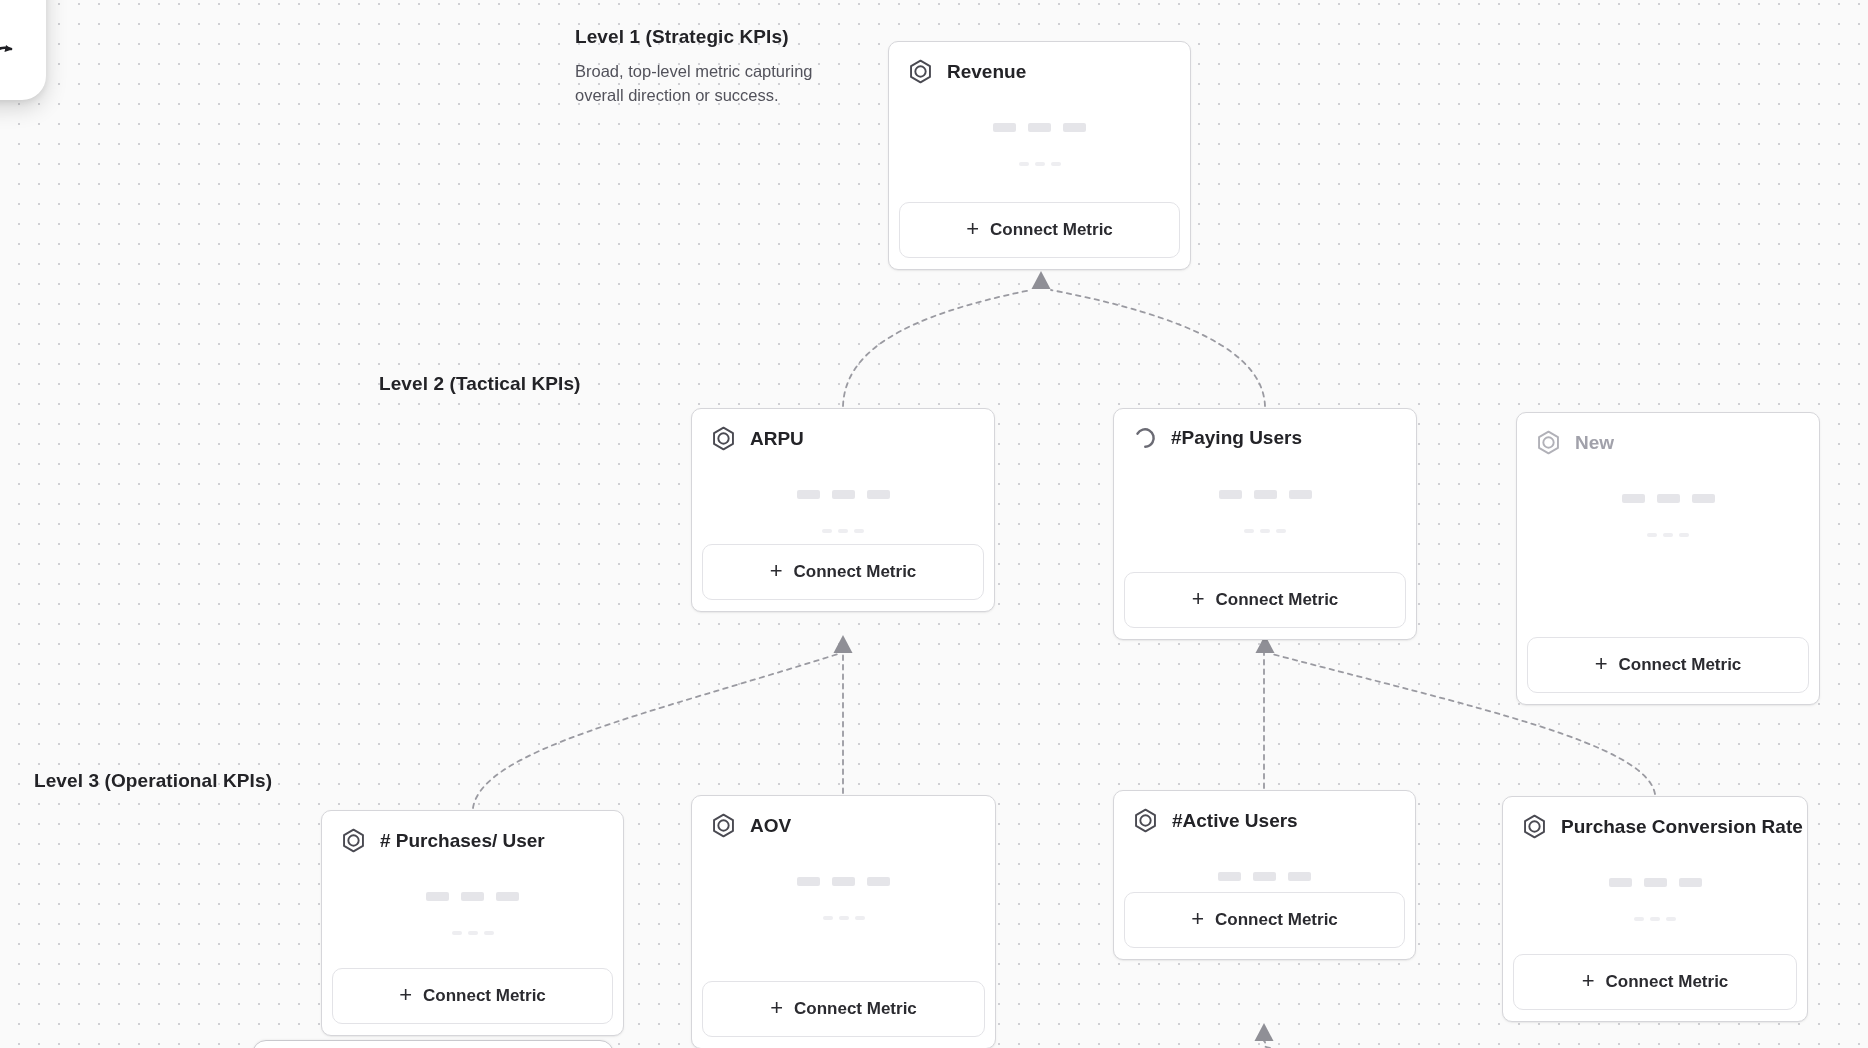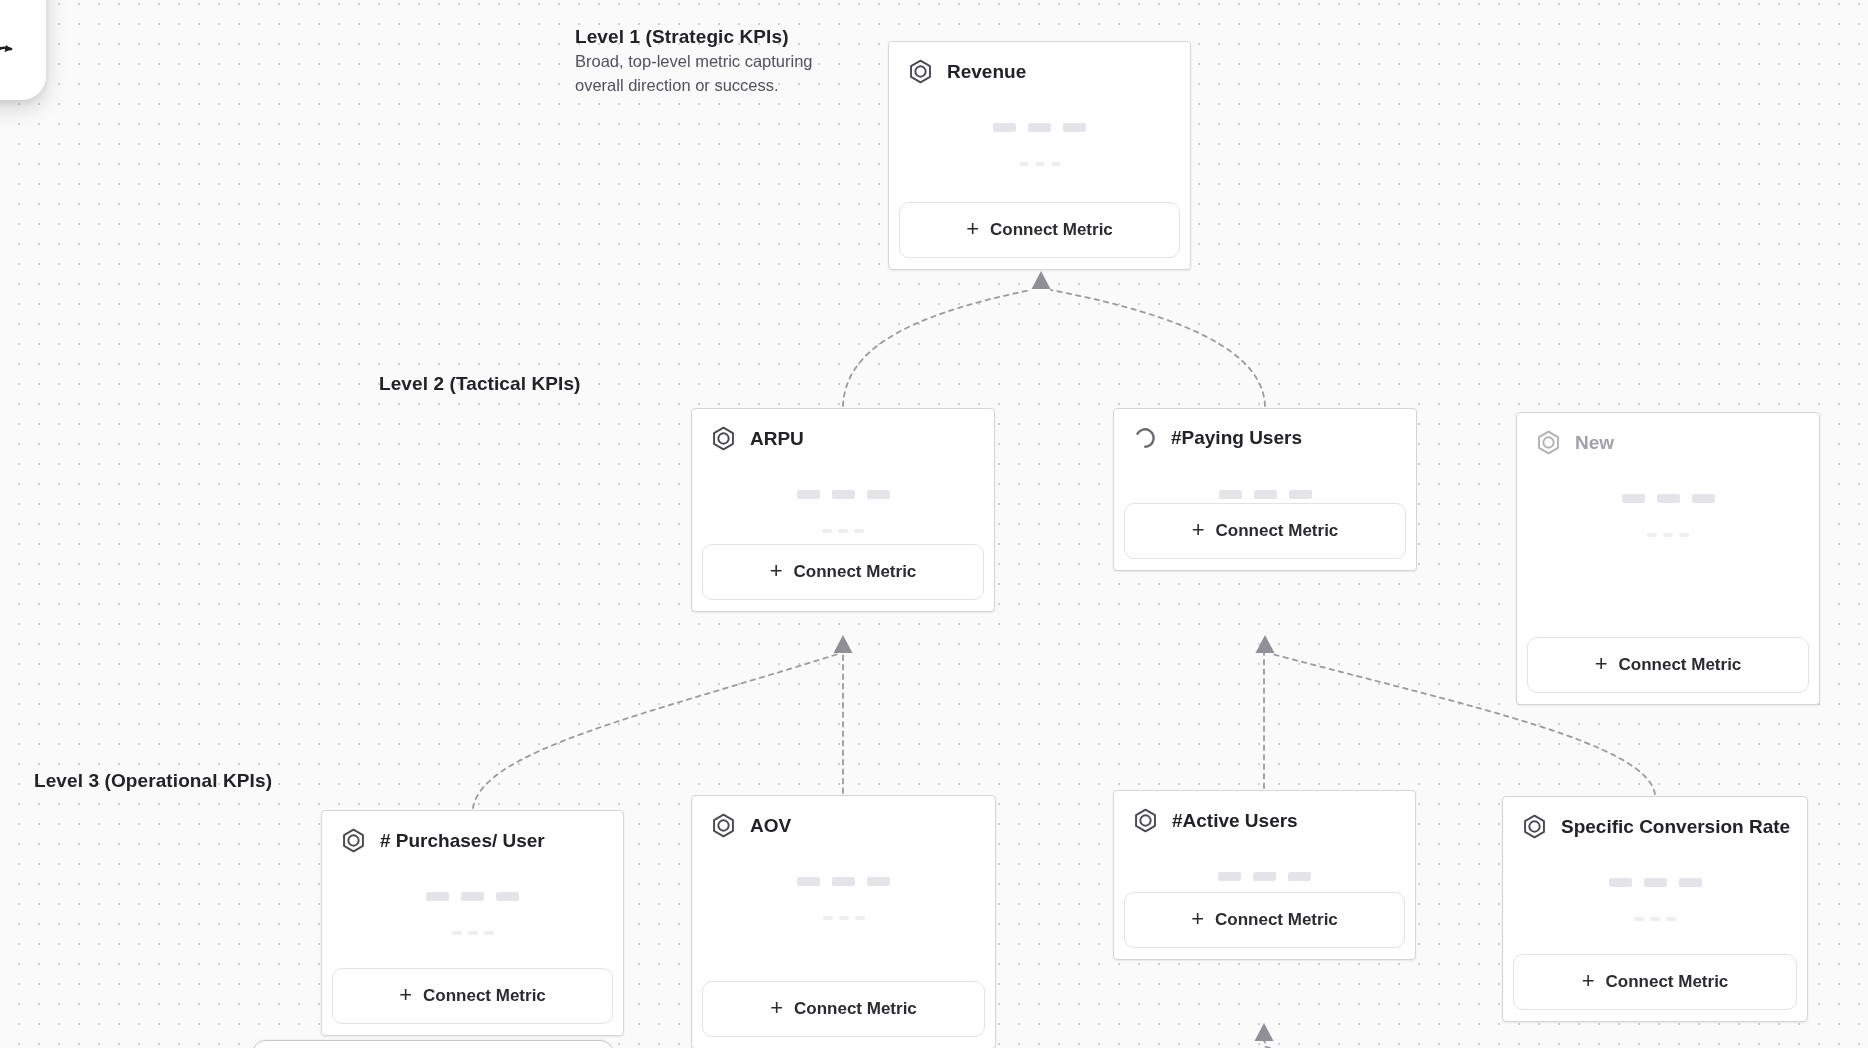--- a/index.html
+++ b/index.html
@@ -15,25 +15,25 @@
     background-size:20px 20px; background-position:9px 14px;
     font-family:"Liberation Sans", sans-serif; color:var(--title);
   }
   
   #edges{position:absolute; inset:0; width:1868px; height:1048px; pointer-events:none;}
   #edges path{fill:none; stroke:var(--connector); stroke-width:1.8; stroke-dasharray:4.5 5; stroke-linecap:round;}
   #edges polygon{fill:var(--arrow);}
   
   .level{position:absolute; width:270px;}
   .level h2{margin:0; font-size:19px; font-weight:700; color:var(--title); letter-spacing:.1px;}
-  .level p{margin:1px 0 0 0; font-size:16.5px; line-height:24px; color:var(--desc); max-width:252px;}
+  .level p{margin:11px 0 0 0; font-size:16.5px; line-height:24px; color:var(--desc); max-width:252px;}
   
   .card{
     position:absolute; background:var(--card-bg); border:1px solid var(--card-border);
-    border-radius:4px; box-shadow:0 1px 3px rgba(0,0,0,.05), 0 1px 1px rgba(0,0,0,.03);
+    border-radius:10px; box-shadow:0 1px 3px rgba(0,0,0,.05), 0 1px 1px rgba(0,0,0,.03);
     box-sizing:border-box;
   }
   .card-header{position:absolute; top:16px; left:18px; right:14px; display:flex; align-items:center; gap:13px;}
   .hex-icon{width:27px; height:27px; flex:0 0 auto; color:#4a4a52; display:block;}
   .card.placeholder .hex-icon{color:#b1b1b8;}
   .spinner-icon{width:26px; height:26px; flex:0 0 auto; color:#6b6b74; display:block;}
   .card-title{font-size:19px; font-weight:700; color:var(--title); white-space:nowrap;}
   .card.placeholder .card-title{color:var(--muted); font-weight:600;}
   .skeleton{position:absolute; left:0; right:0; top:81px; display:flex; flex-direction:column; align-items:center;}
   .sk-row1{display:flex; gap:12px;}
@@ -136,21 +136,21 @@
           <span></span>
           <span></span>
         </div>
     </div>
     <button class="connect-btn">
       <span class="plus">+</span>
       <span>Connect Metric</span>
     </button>
   </div>
 
-  <div class="card" style="left:1113px; top:408px; width:304px; height:163px;padding-left:16px;">
+  <div class="card" style="left:1113px; top:408px; width:304px; height:232px;padding-left:16px;">
     <div class="card-header">
       <svg class="spinner-icon" viewBox="0 0 24 24">
         <circle cx="12" cy="12" r="8" fill="none" stroke="currentColor" stroke-width="2.3" stroke-linecap="round" stroke-dasharray="33 17.3" transform="rotate(-150 12 12)"></circle>
       </svg>
       <span class="card-title">#Paying Users</span>
     </div>
     <div class="skeleton">
       <div class="sk-row1">
           <span></span>
           <span></span>
@@ -271,21 +271,21 @@
       <span>Connect Metric</span>
     </button>
   </div>
 
   <div class="card" style="left:1502px; top:796px; width:306px; height:226px;">
     <div class="card-header">
       <svg class="hex-icon" viewBox="0 0 24 24">
         <path d="M12 2.4 20.4 7.2 V16.8 L12 21.6 3.6 16.8 V7.2 Z" fill="none" stroke="currentColor" stroke-width="1.7" stroke-linejoin="round"></path>
         <circle cx="12" cy="12" r="4.6" fill="none" stroke="currentColor" stroke-width="1.7"></circle>
       </svg>
-      <span class="card-title">Specific Conversion Rate</span>
+      <span class="card-title">Purchase Conversion Rate</span>
     </div>
     <div class="skeleton">
       <div class="sk-row1">
           <span></span>
           <span></span>
           <span></span>
         </div>
       <div class="sk-row2">
           <span></span>
           <span></span>

